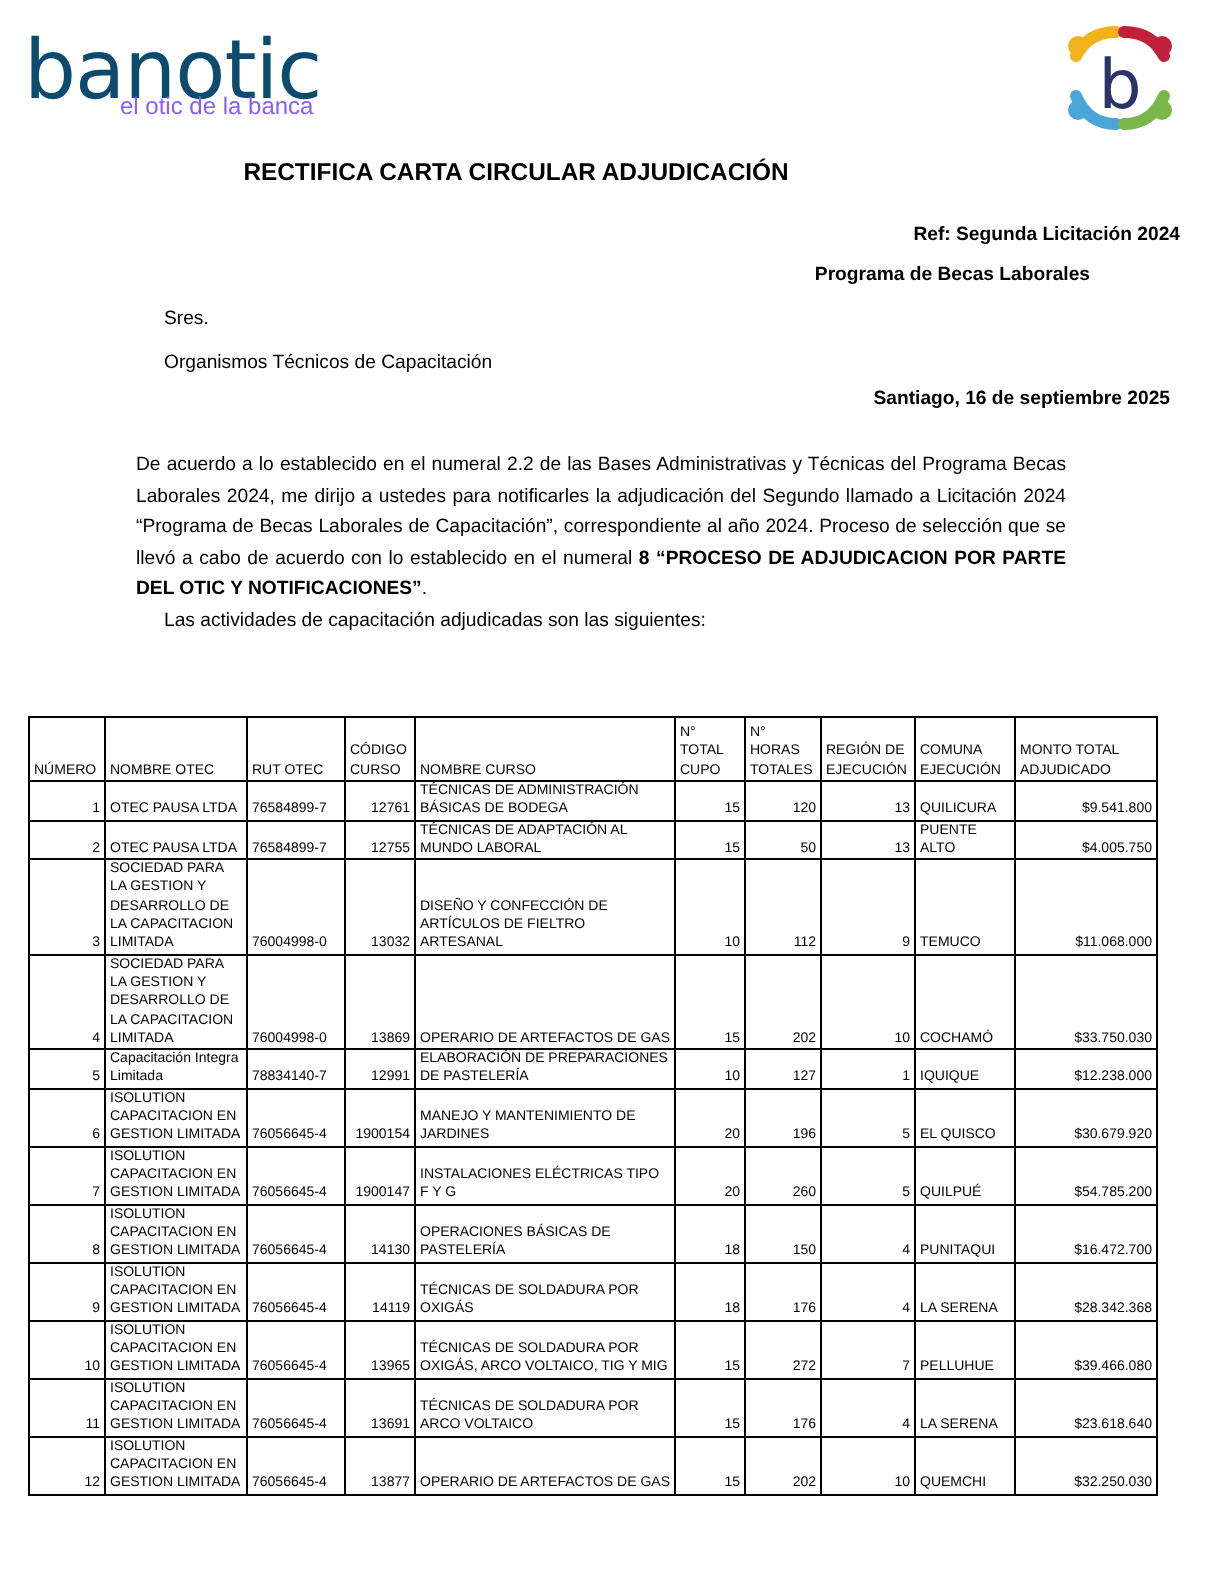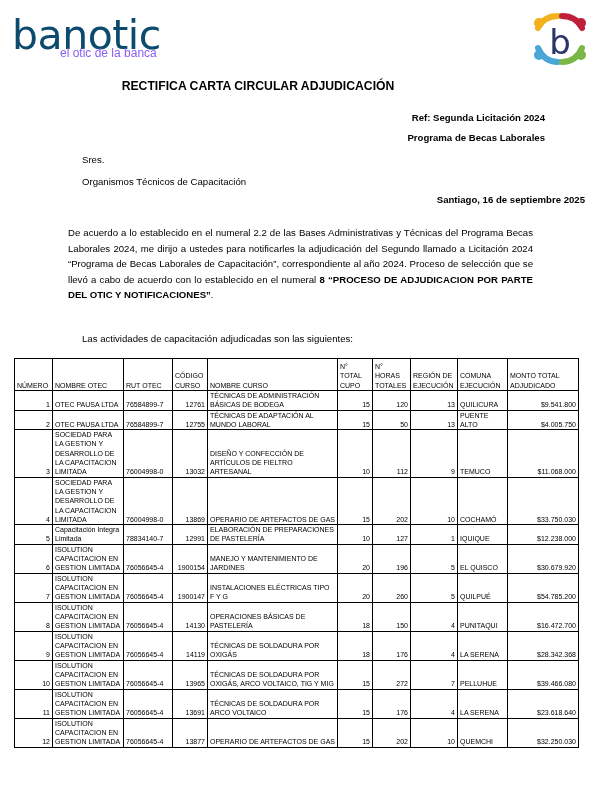--- a/index.html
+++ b/index.html
@@ -6,29 +6,29 @@
     body { width: 604px; height: 785px; position: relative; overflow: hidden; font-family: "Liberation Sans", sans-serif; color: #000; }
 
     .logo-text { position: absolute; left: 12px; top: 14px; }
     .logo-word { font-family: "DejaVu Sans", sans-serif; font-size: 41px; color: #0c4a6e; letter-spacing: -0.5px; line-height: 42px; }
     .logo-tag { font-family: "Liberation Sans", sans-serif; font-size: 12px; color: #8b5cf6; position: absolute; left: 48px; top: 32px; white-space: nowrap; }
 
     .logo-mark { position: absolute; left: 530px; top: 10px; width: 60px; height: 58px; }
 
     .title { position: absolute; left: 0; width: 516px; top: 79px; text-align: center; font-weight: bold; font-size: 12.2px; }
     .ref { position: absolute; left: 0; width: 545px; text-align: right; font-weight: bold; font-size: 9.6px; }
-    .ref1 { top: 112px; }
+    .ref1 { top: 112px; margin-left: 45px; }
     .ref2 { top: 132px; }
     .sres { position: absolute; left: 82px; top: 154px; font-weight: normal; font-size: 9.6px; }
     .org { position: absolute; left: 82px; top: 176px; font-weight: normal; font-size: 9.6px; }
     .date { position: absolute; left: 0; width: 585px; text-align: right; top: 194px; font-weight: bold; font-size: 9.6px; }
 
     .para { position: absolute; left: 68px; top: 225px; width: 465px; font-size: 9.6px; line-height: 15.6px; text-align: justify; }
     .para b { font-weight: bold; }
-    .intro2 { position: absolute; left: 82px; top: 305px; font-size: 9.6px; margin-top: 28px; }
+    .intro2 { position: absolute; left: 82px; top: 305px; font-size: 9.6px; }
 
     table.adj { position: absolute; left: 14px; top: 358px; border-collapse: collapse; font-size: 7px; table-layout: fixed; }
     table.adj td, table.adj th { border: 1px solid #000; padding: 0 2px; vertical-align: bottom; line-height: 9.3px; font-weight: normal; text-align: left; overflow: hidden; }
     table.adj th { height: 31px; }
     table.adj td.num { text-align: right; }
     table.adj tr.r2 td { height: 18px; }
     table.adj tr.r3 td { height: 28px; }
     table.adj tr.r5 td { height: 46px; }
   </style>
 </head>

